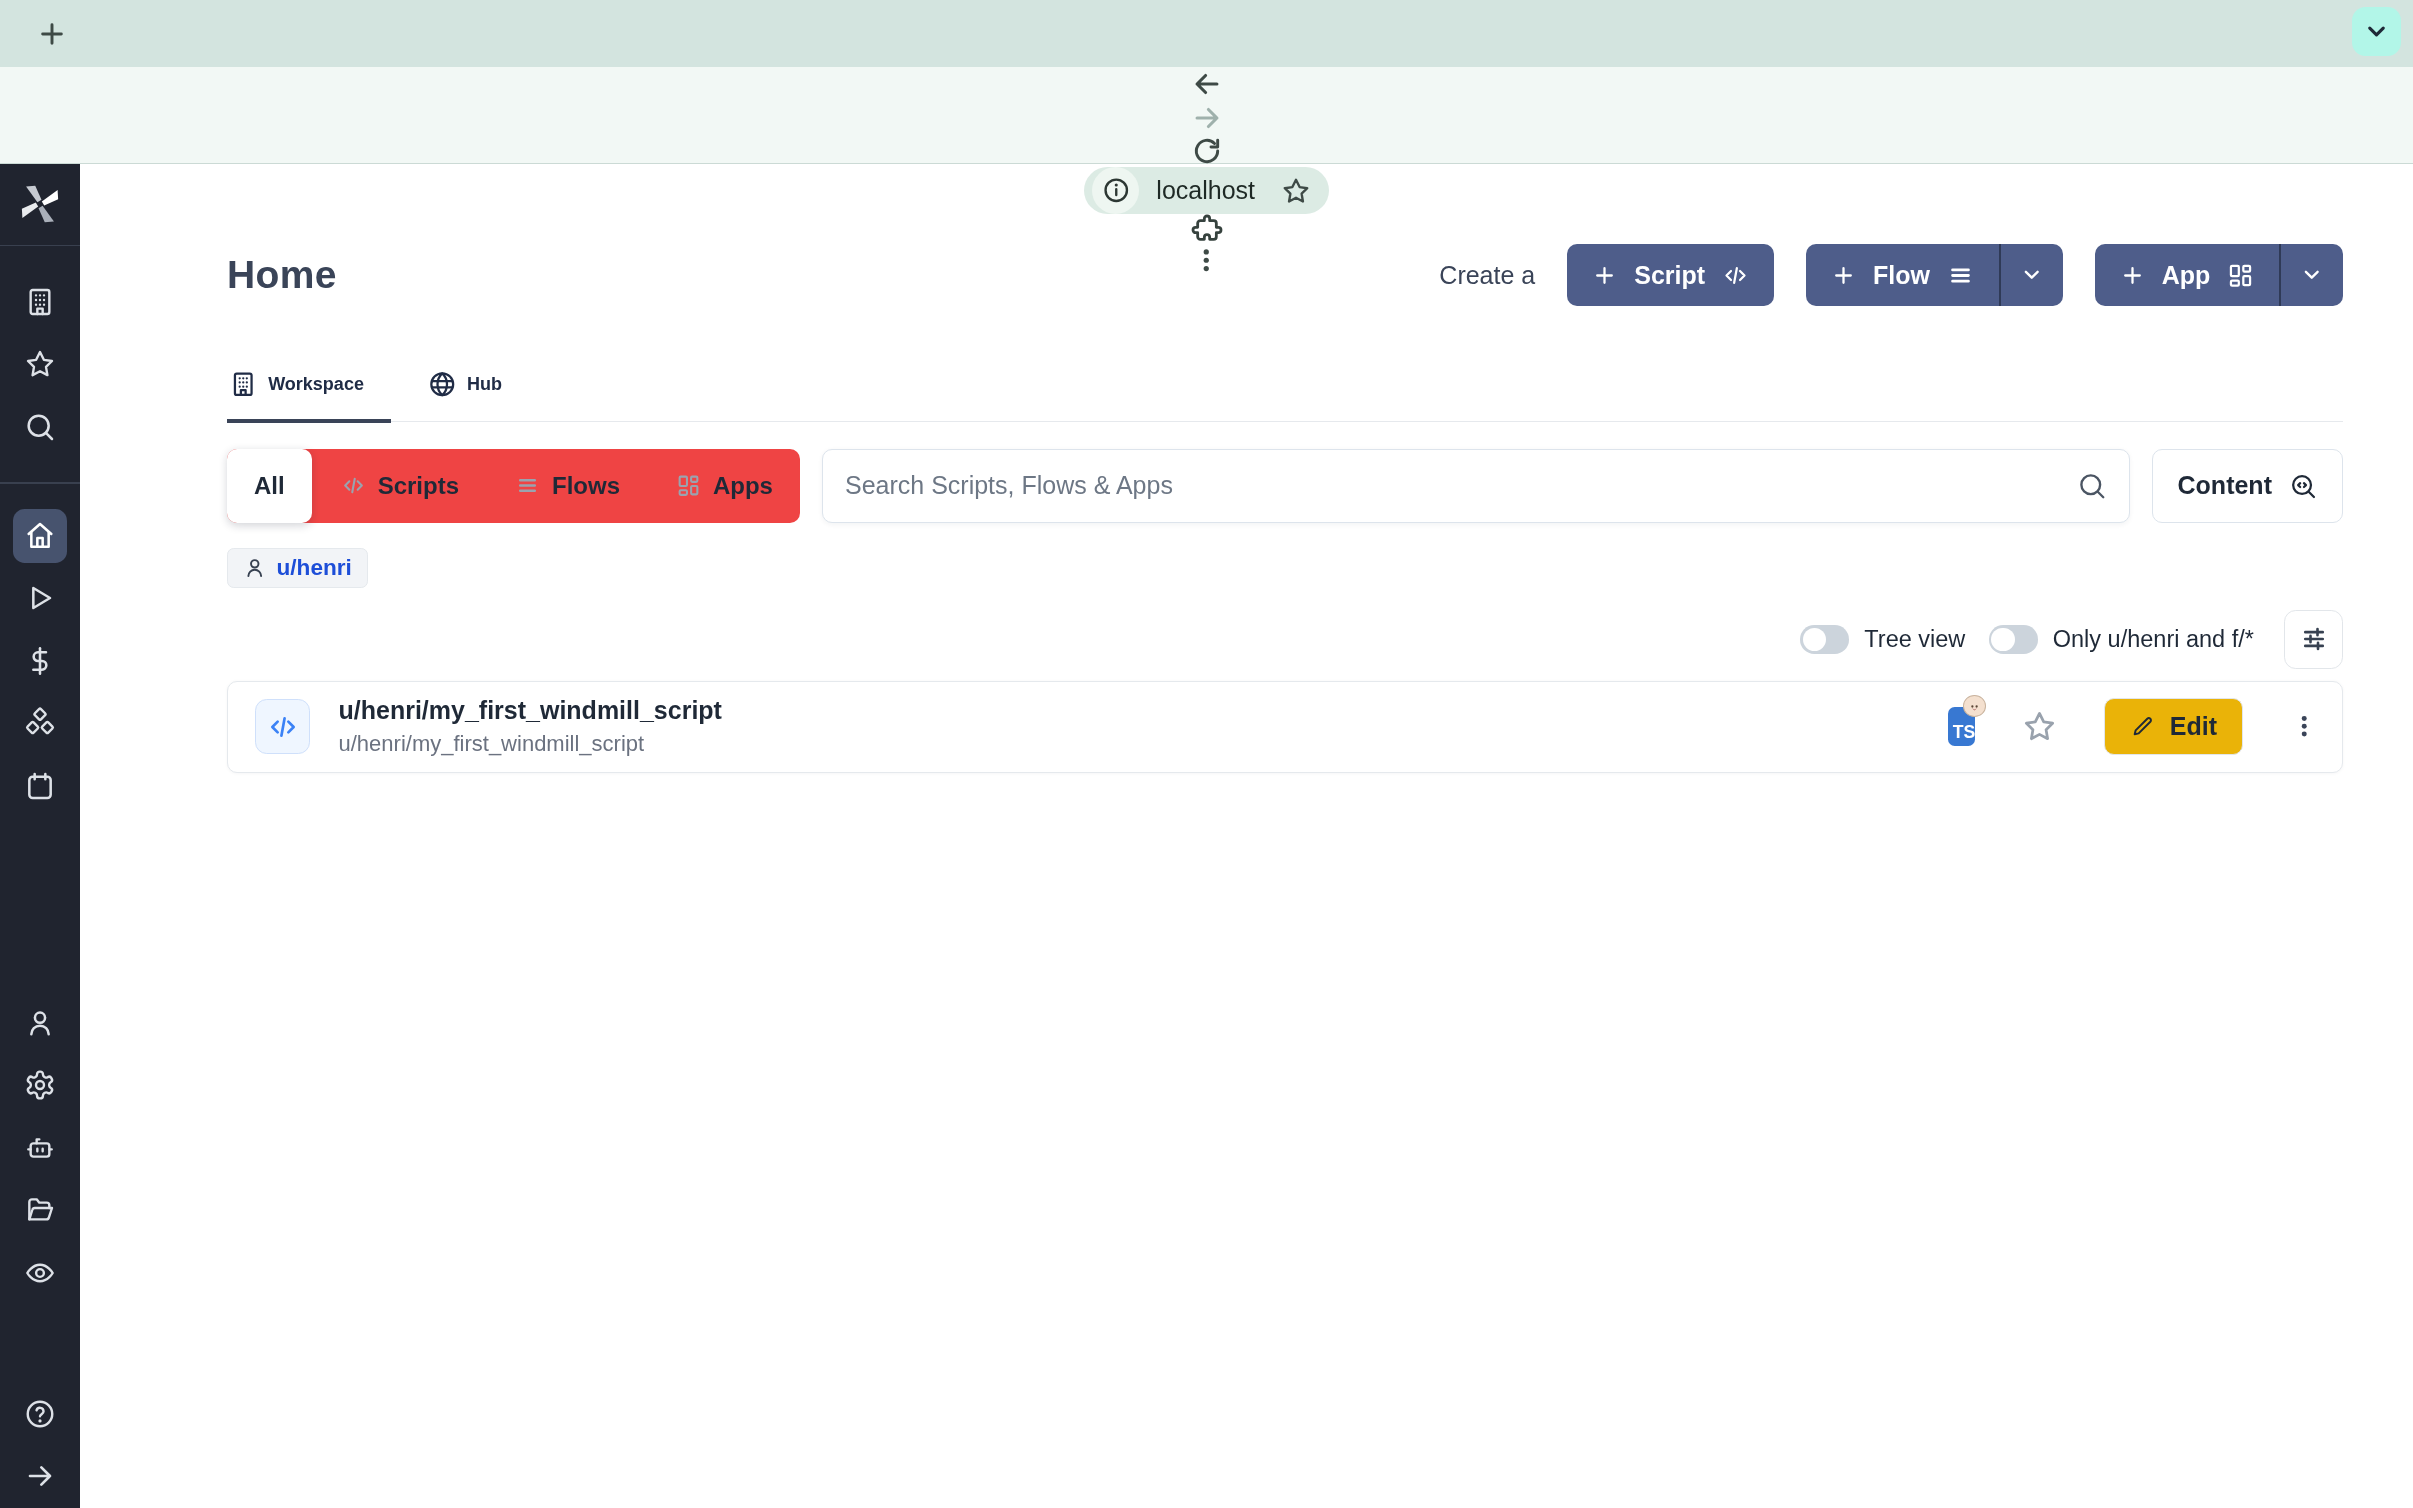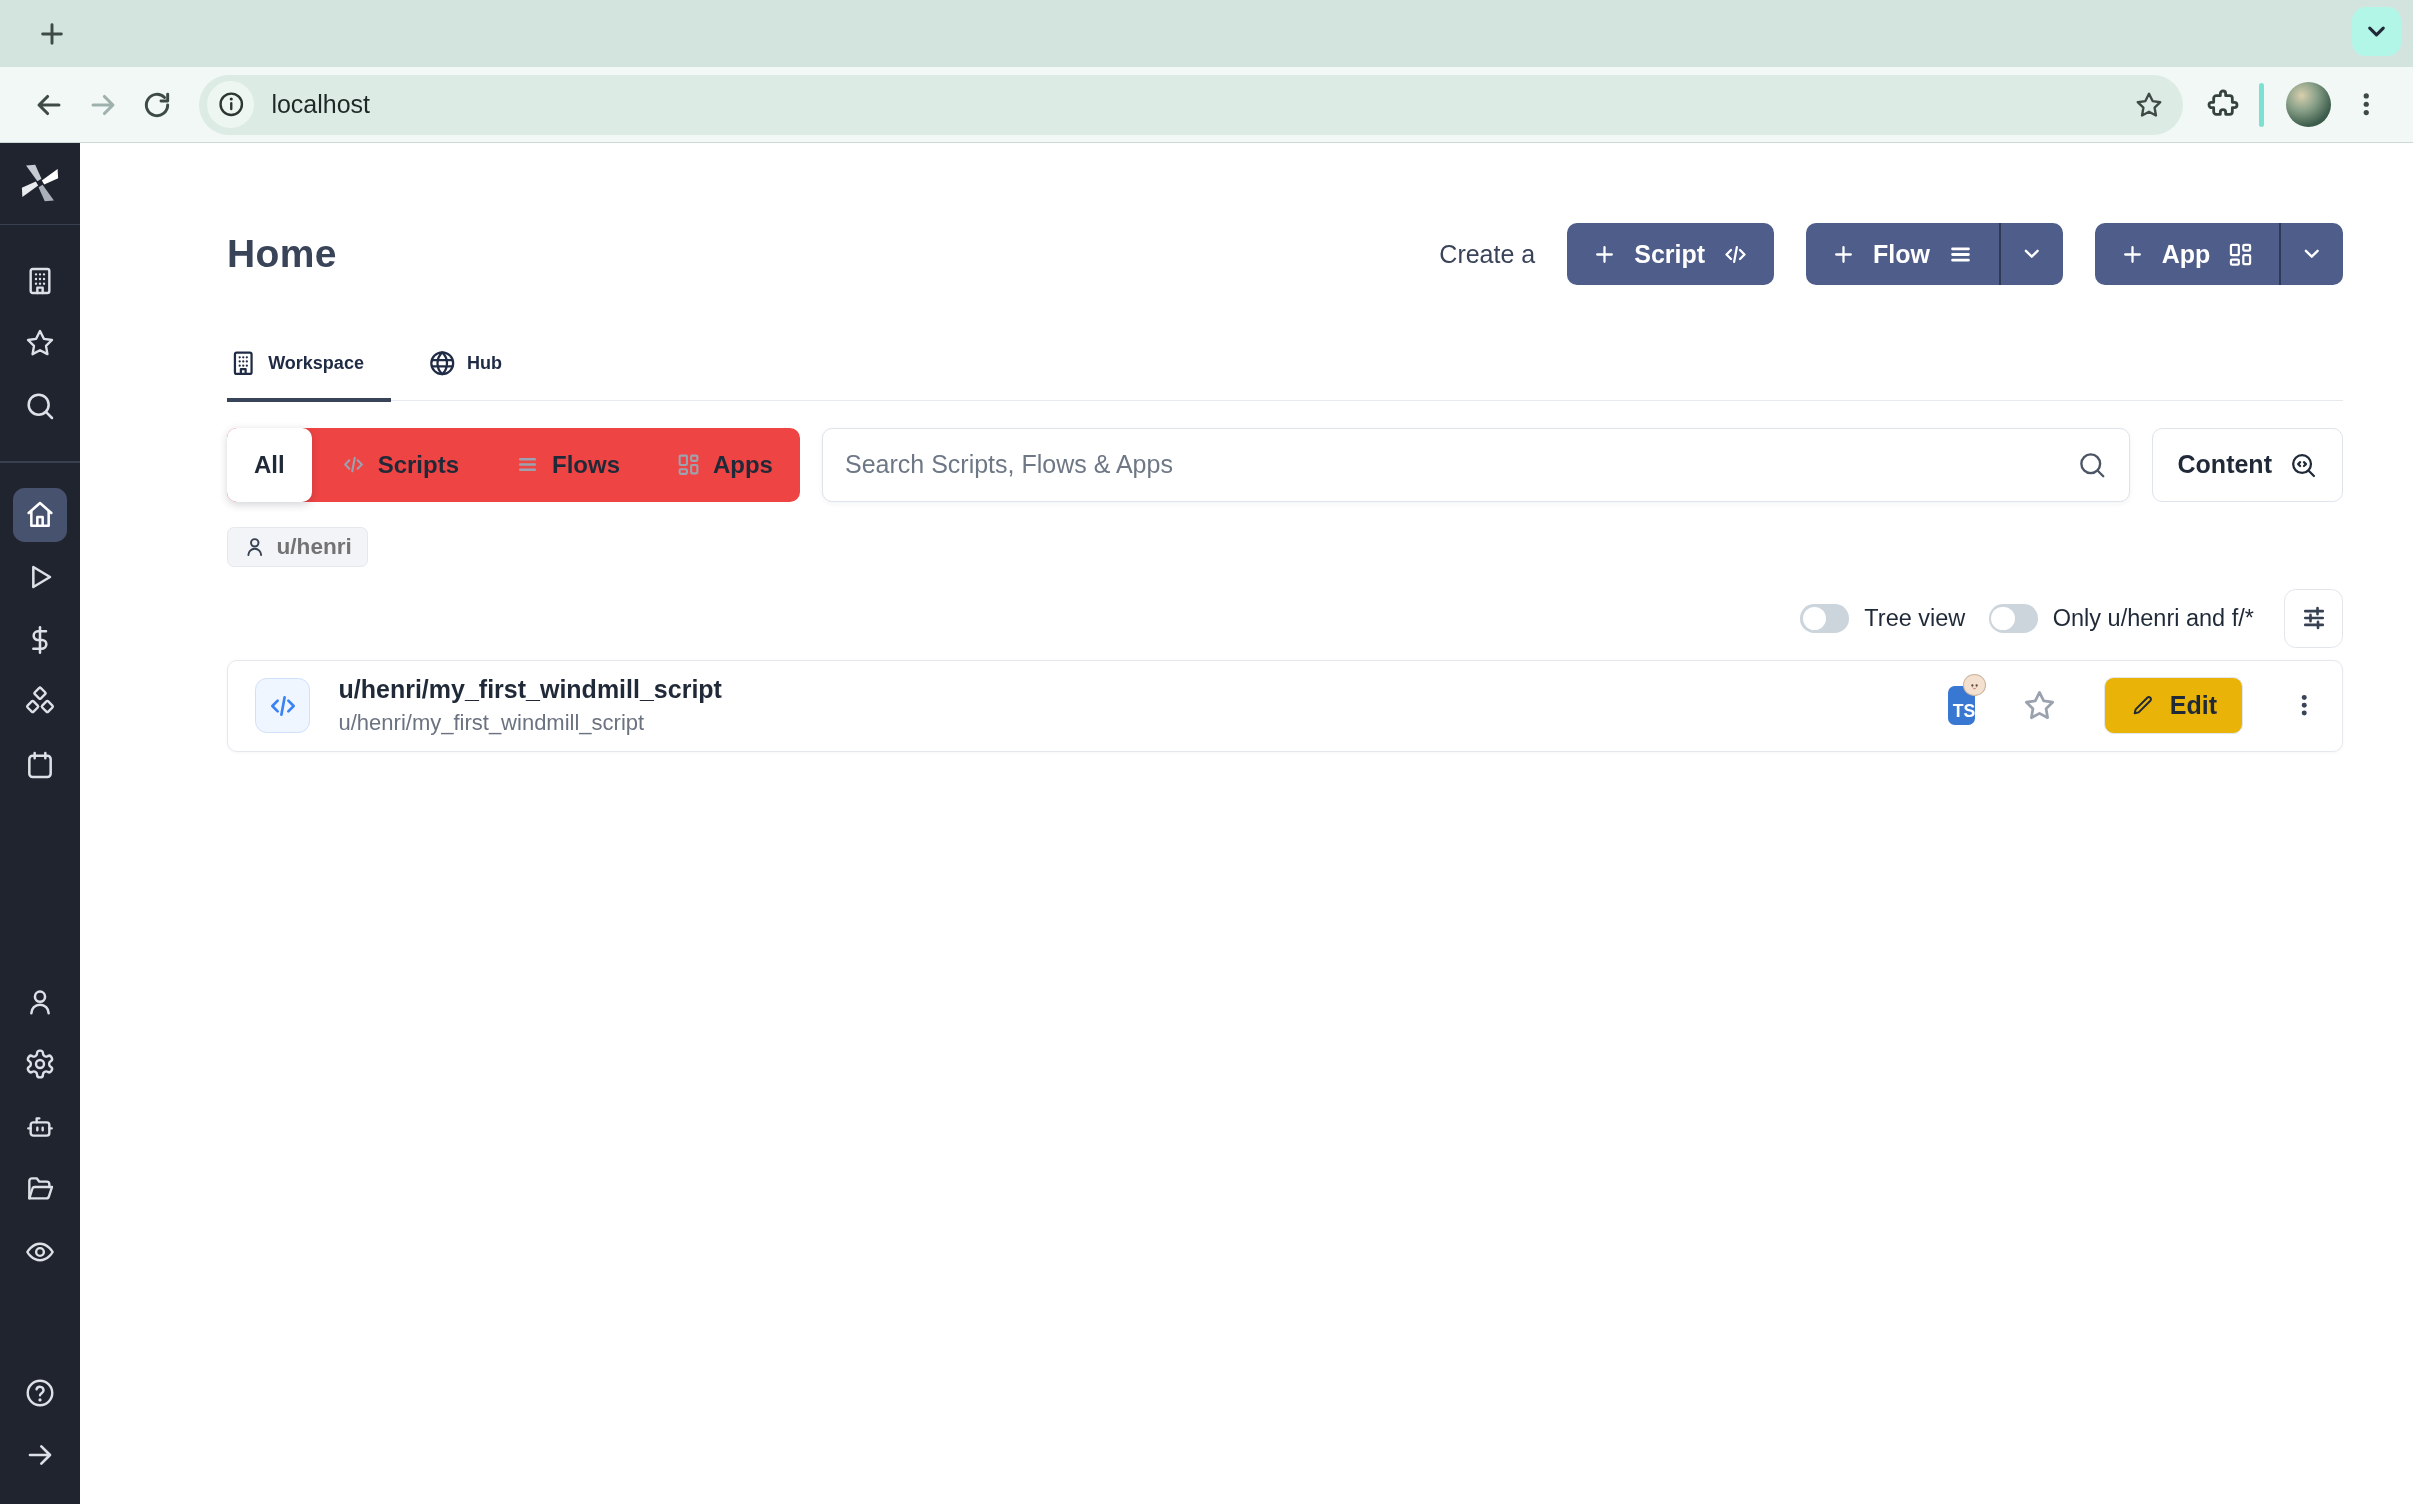--- a/index.html
+++ b/index.html
@@ -27,23 +27,23 @@
   .newtab-btn {
     align-self: center; margin-left: 28.5px; width: 47px; height: 47px;
     display: flex; align-items: center; justify-content: center; color: #3e4a46;
   }
   .window-chevron-btn {
     position: absolute; right: 11.7px; top: 6.7px; width: 49px; height: 49px;
     background: #b2f6e8; border-radius: 13.4px;
     display: flex; align-items: center; justify-content: center; color: #1f2937;
   }
   .toolbar {
-    height: 76px; background: #f2f8f5;
+    height: 97px; background: #f2f8f5;
     border-bottom: 1.7px solid #cbdad5;
-    display: flex; align-items: center; padding: 0 22px;
+    display: flex; align-items: center; padding: 0 22px; flex-direction: column;
   }
   .nav-btn { width: 54px; height: 54px; display: flex; align-items: center; justify-content: center; color: #3e4a46; }
   .nav-btn.disabled { color: #9fb1ac; }
   .urlbar {
     flex: 1; height: 60px; margin: 0 15px; background: #dcebe4;
     border-radius: 30px; display: flex; align-items: center; padding: 0 10px 0 8.4px; gap: 17px;
   }
   .info-chip {
     width: 47px; height: 47px; border-radius: 50%; background: #eef6f1;
     display: flex; align-items: center; justify-content: center; color: #2c3733;
@@ -112,21 +112,21 @@
   .content-btn {
     width: 191px; background: #ffffff; border: 1.7px solid #dde4ec; border-radius: 10px;
     display: flex; align-items: center; justify-content: center; gap: 17px;
     font-size: 25px; font-weight: bold; color: #1f2937;
   }
 
   .owner-row { margin-top: 25px; }
   .owner-chip {
     display: inline-flex; align-items: center; height: 40px; padding: 0 15px; gap: 10px;
     background: #f2f4f7; border: 1.7px solid #e5e9ed; border-radius: 6.7px;
-    font-size: 22.6px; font-weight: bold; color: #737373;
+    font-size: 22.6px; font-weight: bold; color: #1d4ed8;
   }
   .owner-chip .icon { color: #374151; }
 
   .toggles-row { margin-top: 22px; display: flex; justify-content: flex-end; align-items: center; gap: 15px; }
   .toggle { width: 49px; height: 28.5px; border-radius: 14.2px; background: #ccd4dc; position: relative; flex: none; }
   .toggle .knob { position: absolute; left: 2.5px; top: 2.5px; width: 23.5px; height: 23.5px; border-radius: 50%; background: #ffffff; }
   .toggle-label { font-size: 23.5px; color: #1f2937; margin-right: 8.4px; }
   .sliders-btn {
     width: 59px; height: 59px; background: #ffffff; border: 1.7px solid #e2e6ea; border-radius: 11.7px;
     display: flex; align-items: center; justify-content: center; color: #374151; margin-left: 6.7px;

